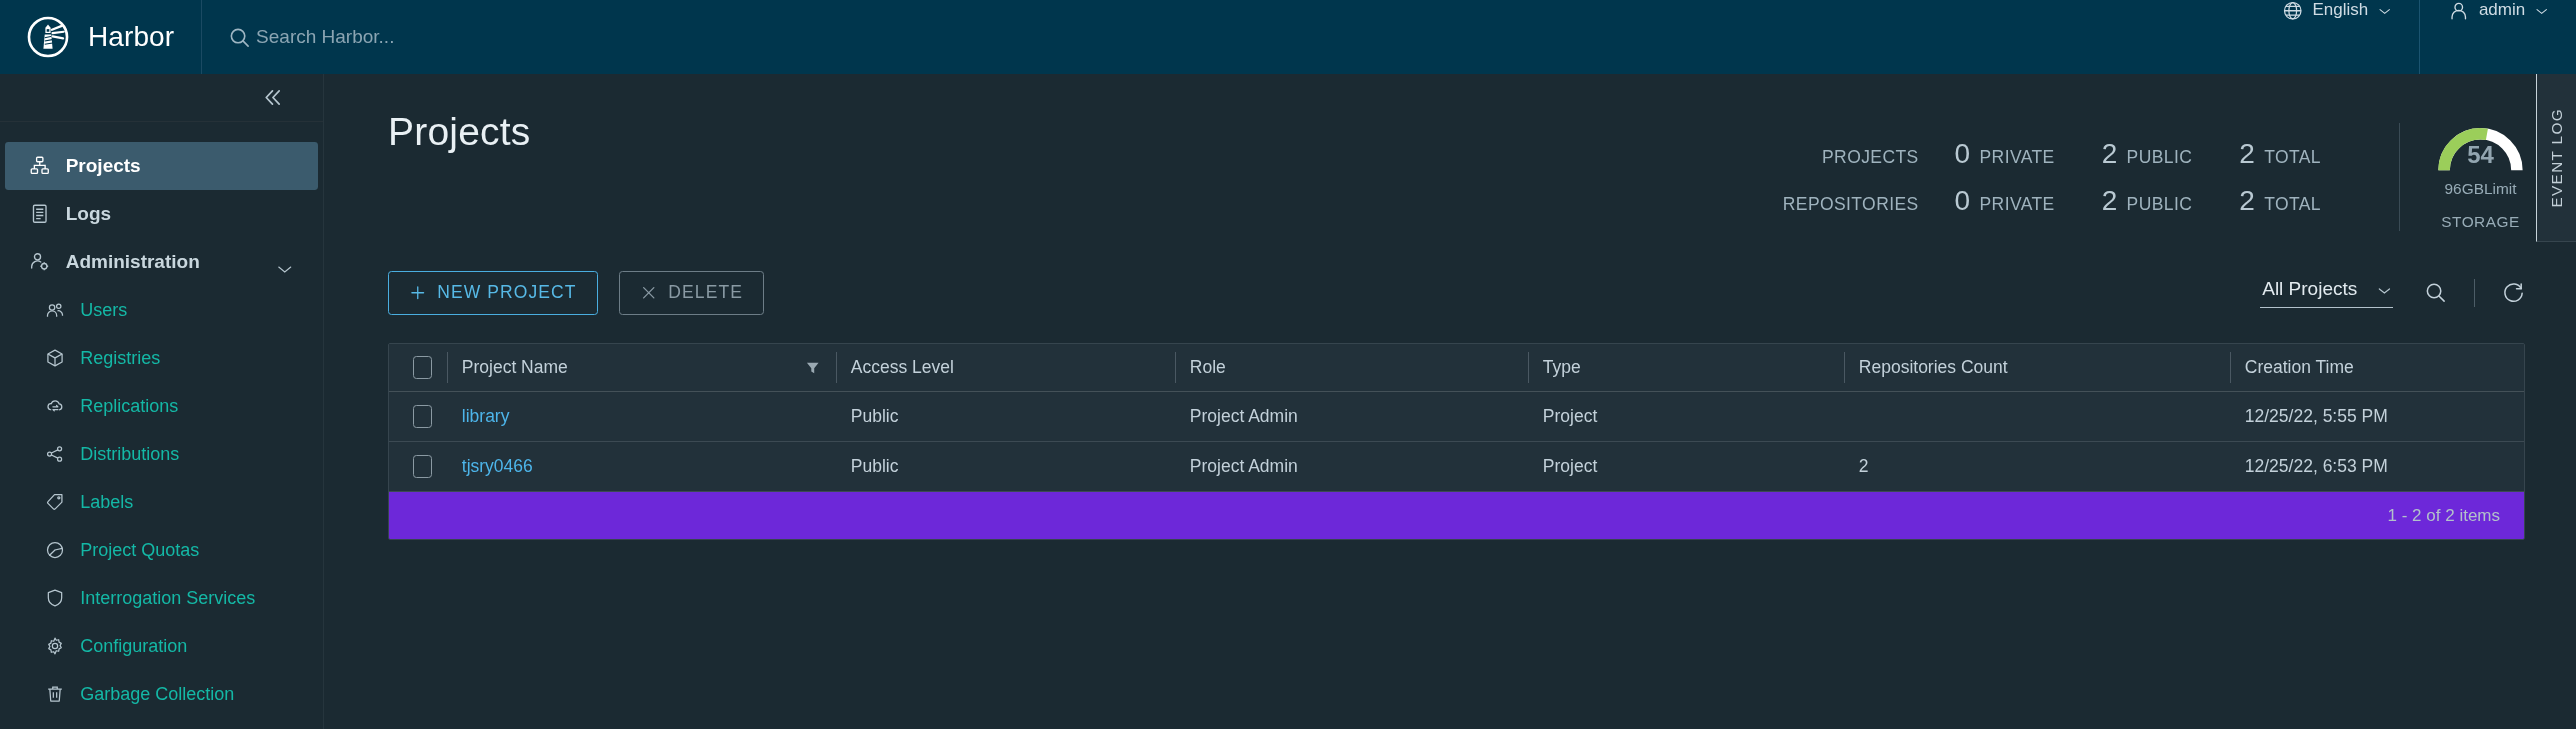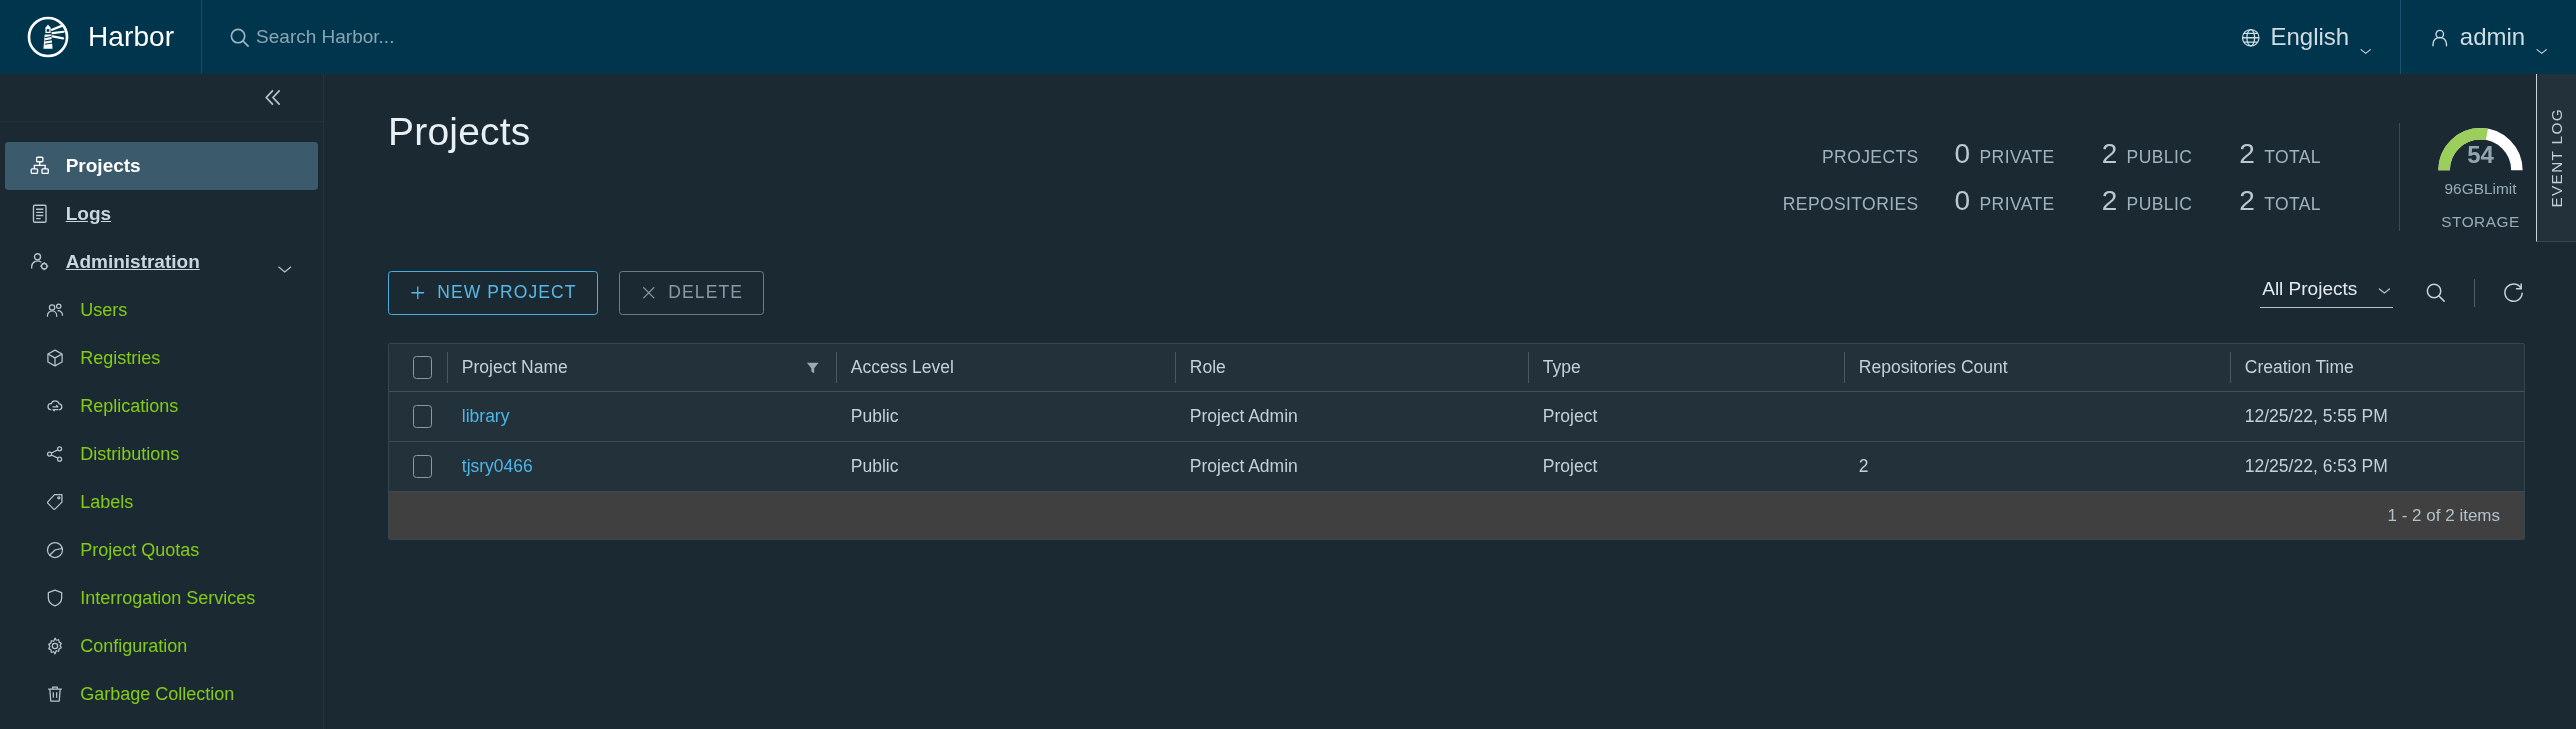--- a/index.html
+++ b/index.html
@@ -37,23 +37,23 @@
   .search-icon { width: 23px; height: 23px; flex: 0 0 23px; }
   .search-input {
     background: transparent; border: none; outline: none;
     color: #9eb6c3; font-size: 19px;
     font-family: "Liberation Sans", sans-serif;
     margin-left: 5.4px; width: 416px; height: 31px;
   }
   .search-input::placeholder { color: #8ba5b3; opacity: 1; }
   .topbar-right { display: flex; align-items: center; height: 100%; }
   .tb-item {
-    display: flex; align-items: center; gap: 9.4px;
+    display: flex; align-items: flex-start; gap: 9.4px;
     height: 100%; padding: 0 28px;
-    font-size: 24px; color: #cfdce4; cursor: pointer; white-space: nowrap;
+    font-size: 17px; color: #cfdce4; cursor: pointer; white-space: nowrap;
   }
   .tb-item.with-divider { border-left: 0.7px solid #1b5470; }
   .tb-icon { width: 21.5px; height: 21.5px; flex: 0 0 21.5px; }
   .caret { width: 13.4px; height: 8px; flex: 0 0 13.4px; }
 
   
   .shell { flex: 1 1 auto; display: flex; min-height: 0; position: relative; }
 
   
   .sidebar {
@@ -67,27 +67,27 @@
     display: flex; align-items: center; justify-content: flex-end;
     padding-right: 40px;
     border-bottom: 0.7px solid #253138;
   }
   .collapse-icon { width: 23px; height: 23px; cursor: pointer; }
   .nav { padding-top: 20px; }
   .nav-item {
     display: flex; align-items: center;
     height: 48px; margin: 0 5.4px;
     padding-left: 24px; gap: 14.8px;
-    color: #84cc16; font-size: 19px; cursor: pointer;
+    color: #14b8a6; font-size: 19px; cursor: pointer;
     border-radius: 3.4px; position: relative;
   }
   .nav-item.active {
     background: #3b5b6d; color: #ffffff; font-weight: bold;
   }
-  .nav-item.bold { font-weight: bold; color: #c9d7de; text-decoration: underline; }
+  .nav-item.bold { font-weight: bold; color: #c9d7de; }
   .nav-icon { width: 21.5px; height: 21.5px; flex: 0 0 21.5px; }
   .nav-sub { padding-left: 40px; font-size: 18px; }
   .nav-sub .nav-icon { width: 20px; height: 20px; flex: 0 0 20px; }
   .nav-chevron { margin-left: auto; margin-right: 24px; width: 17.5px; height: 10px; }
 
   
   .main {
     flex: 1 1 auto; min-width: 0;
     background: #1b2a32; position: relative;
     padding: 0 51px 0 64px;
@@ -194,21 +194,21 @@
   }
   tbody tr:last-child td { border-bottom: 0.7px solid #3c4a53; }
   .cb {
     width: 19px; height: 23px; border: 1.3px solid #8b9aa3; border-radius: 3.4px;
     display: block; cursor: pointer; background: transparent;
   }
   .link { color: #4db5ea; cursor: pointer; }
   .table-foot {
     height: 47px; display: flex; align-items: center; justify-content: flex-end;
     padding-right: 24px; font-size: 17px; color: #b2c1ca;
-    background: #404040;
+    background: #6d28d9;
   }
 
   
   .eventlog {
     position: absolute; top: 0; right: 0;
     width: 40px; height: 168px;
     background: #22313a;
     border-left: 1.3px solid #c7d3da;
     border-bottom: 0.7px solid #36454e;
     display: flex; align-items: center; justify-content: center;

